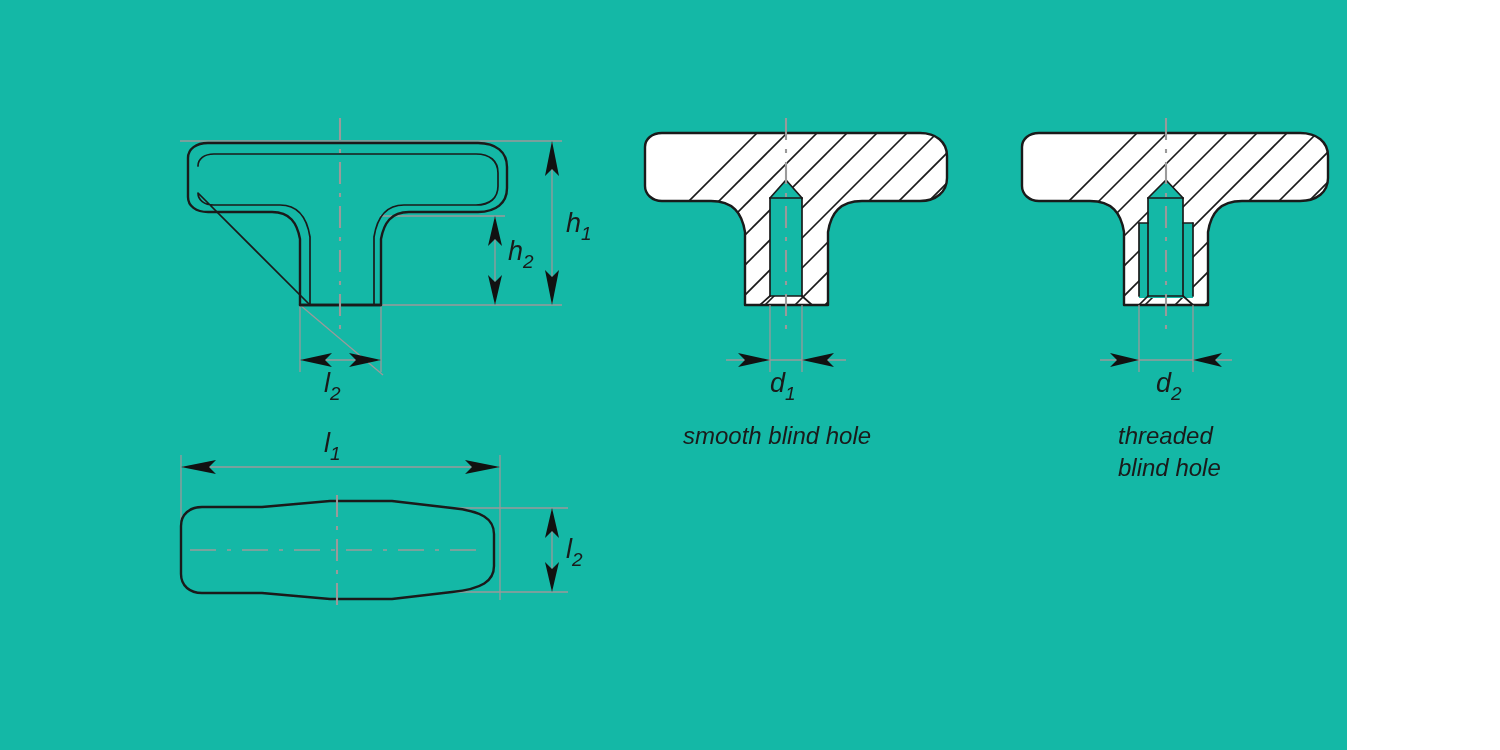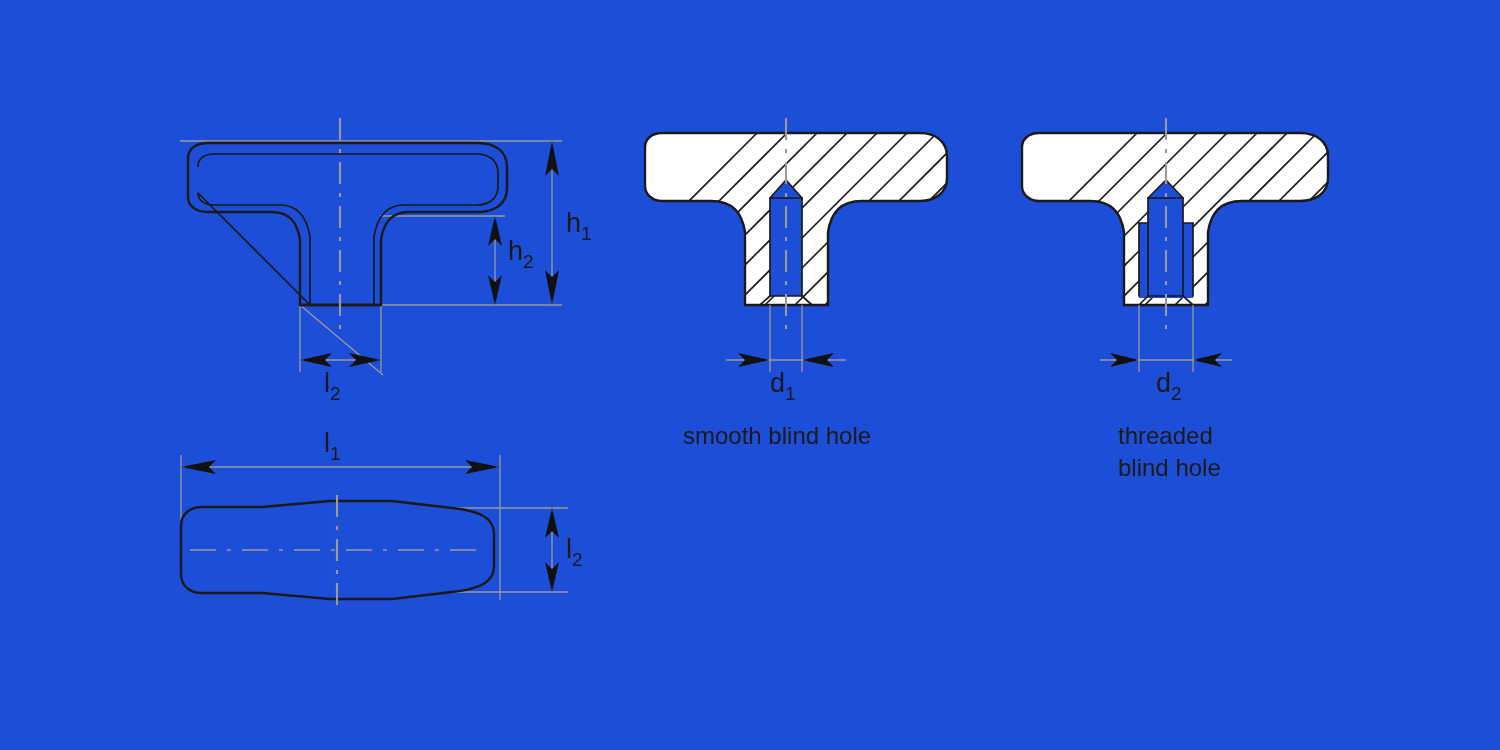--- a/index.html
+++ b/index.html
@@ -9,23 +9,24 @@
     background: #ffffff;
   }
   body {
     width: 1500px;
     height: 750px;
     overflow: hidden;
     font-family: "Liberation Sans", sans-serif;
   }
   #drawing-root {
     position: relative;
-    width: 1500px;
+    width: 1347px;
     height: 750px;
-    background: #1d4ed8;
+    background: #14b8a6;
+    font-style: italic;
   }
   svg.sheet {
     display: block;
     width: 1500px;
     height: 750px;
   }
   .outline {
     fill: none;
     stroke: #1a1a1a;
     stroke-width: 2.4;

